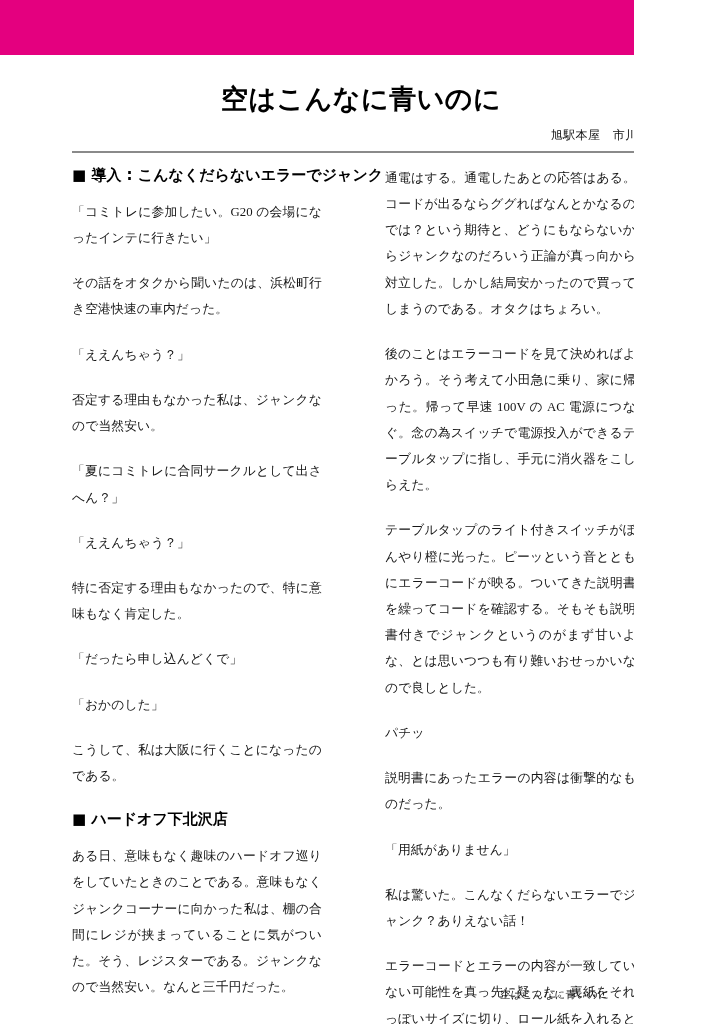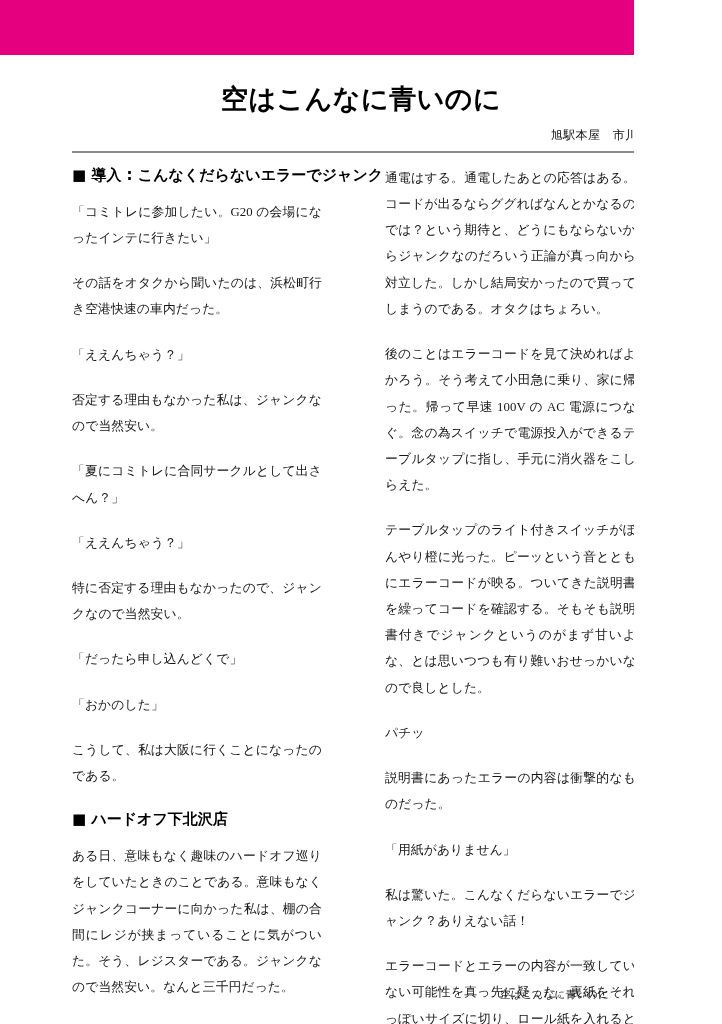--- a/index.html
+++ b/index.html
@@ -134,21 +134,21 @@
       <div class="col col-left">
 
         <div class="section-head">■ 導入 : こんなくだらないエラーでジャンク</div>
 
         <p class="para">「コミトレに参加したい。G20 の会場になったインテに行きたい」</p>
         <p class="para">その話をオタクから聞いたのは、浜松町行き空港快速の車内だった。</p>
         <p class="para">「ええんちゃう？」</p>
         <p class="para">否定する理由もなかった私は、ジャンクなので当然安い。</p>
         <p class="para">「夏にコミトレに合同サークルとして出さへん？」</p>
         <p class="para">「ええんちゃう？」</p>
-        <p class="para">特に否定する理由もなかったので、ジャンクなので当然安い。</p>
+        <p class="para">特に否定する理由もなかったので、特に意味もなく肯定した。</p>
         <p class="para">「だったら申し込んどくで」</p>
         <p class="para">「おかのした」</p>
         <p class="para">こうして、私は大阪に行くことになったのである。</p>
 
         <div class="section-head head-spaced">■ ハードオフ下北沢店</div>
 
         <p class="para">ある日、意味もなく趣味のハードオフ巡りをしていたときのことである。意味もなくジャンクコーナーに向かった私は、棚の合間にレジが挟まっていることに気がついた。そう、レジスターである。ジャンクなので当然安い。なんと三千円だった。</p>
 
       </div>
 

